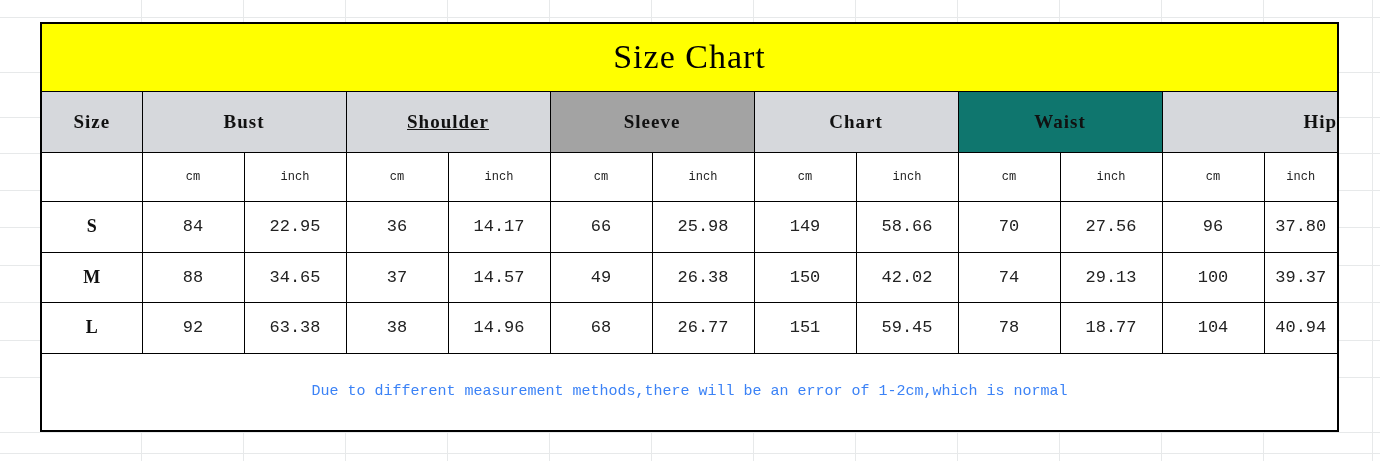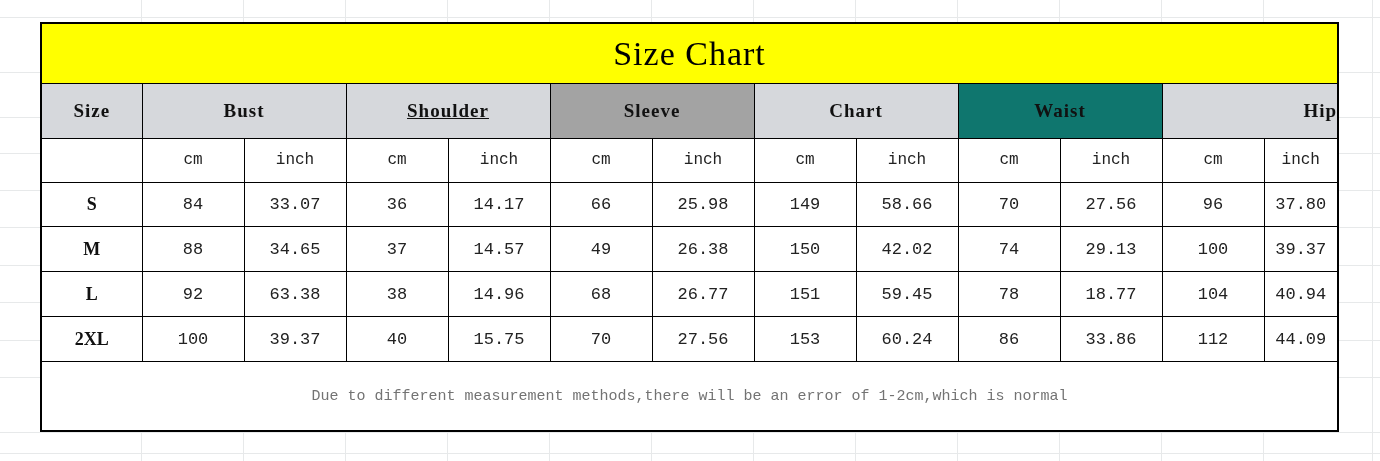--- a/index.html
+++ b/index.html
@@ -41,21 +41,21 @@
   }
   td.ghead{
     border-bottom:2px solid #000;
     font-weight:bold;
     font-size:19px;
     letter-spacing:1px;
     color:#111;
   }
   td.unit{
     font-family:"Liberation Mono","DejaVu Sans Mono",monospace;
-    font-size:16px;
+    font-size:12px;
     color:#222;
   }
   td.sizelab{
     font-weight:bold;
     font-size:18px;
     color:#111;
   }
   td.val{
     font-family:"Liberation Mono","DejaVu Sans Mono",monospace;
     font-size:17px;
@@ -144,21 +144,21 @@
           <td class="unit">inch</td>
           <td class="unit">cm</td>
           <td class="unit">inch</td>
           <td class="unit">cm</td>
           <td class="unit">inch</td>
         </tr>
 
       <tr class="r-data">
           <td class="sizelab">S</td>
           <td class="val">84</td>
-          <td class="val">33.07</td>
+          <td class="val">22.95</td>
           <td class="val">36</td>
           <td class="val">14.17</td>
           <td class="val">66</td>
           <td class="val">25.98</td>
           <td class="val">149</td>
           <td class="val">58.66</td>
           <td class="val">70</td>
           <td class="val">27.56</td>
           <td class="val">96</td>
           <td class="val">37.80</td>
@@ -186,33 +186,18 @@
           <td class="val">14.96</td>
           <td class="val">68</td>
           <td class="val">26.77</td>
           <td class="val">151</td>
           <td class="val">59.45</td>
           <td class="val">78</td>
           <td class="val">18.77</td>
           <td class="val">104</td>
           <td class="val">40.94</td>
         </tr>
-        <tr class="r-data">
-          <td class="sizelab">2XL</td>
-          <td class="val">100</td>
-          <td class="val">39.37</td>
-          <td class="val">40</td>
-          <td class="val">15.75</td>
-          <td class="val">70</td>
-          <td class="val">27.56</td>
-          <td class="val">153</td>
-          <td class="val">60.24</td>
-          <td class="val">86</td>
-          <td class="val">33.86</td>
-          <td class="val">112</td>
-          <td class="val">44.09</td>
-        </tr>
         <tr class="r-note">
-        <td class="note" colspan="13" style="color: #737373; margin-left: 38px;">Due to different measurement methods,there will be an error of 1-2cm,which is normal</td>
+        <td class="note" colspan="13" style="color: #3b82f6; margin-left: 38px;">Due to different measurement methods,there will be an error of 1-2cm,which is normal</td>
       </tr>
     </tbody>
   </table>
 </div>
 
 </body></html>

